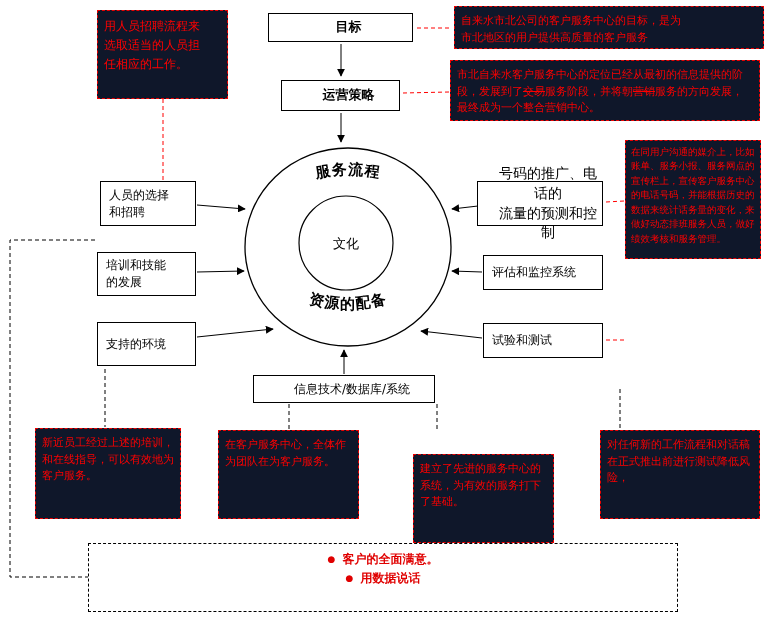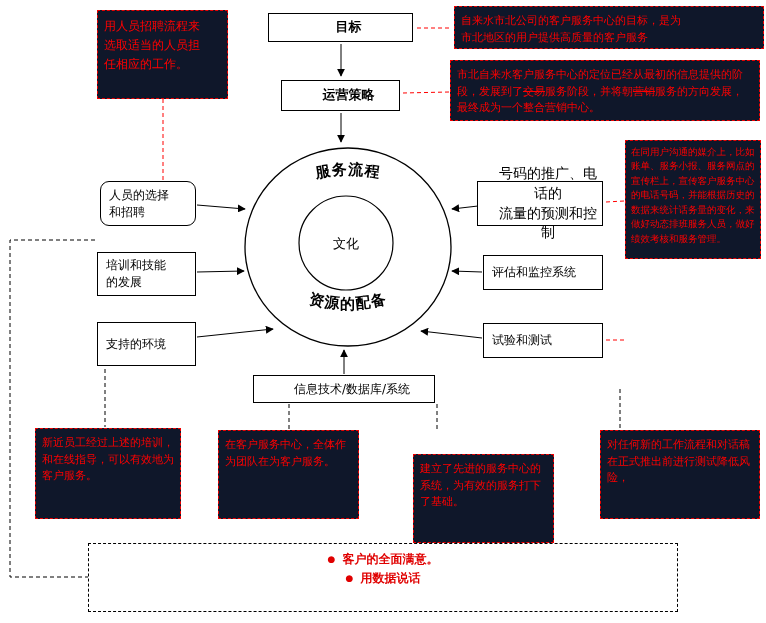--- a/index.html
+++ b/index.html
@@ -83,21 +83,21 @@
     <line class="rdash" x1="163" y1="99" x2="163" y2="180"></line>
     <line class="rdash" x1="417" y1="28" x2="449" y2="28"></line>
     <line class="rdash" x1="403" y1="93" x2="449" y2="92"></line>
     <line class="rdash" x1="606" y1="202" x2="624" y2="201"></line>
     <line class="rdash" x1="606" y1="340" x2="624" y2="340"></line>
   </svg>
 
   <div class="box bold center" style="left:268px;top:13px;width:145px;height:29px;">目标</div>
   <div class="box bold center" style="left:281px;top:80px;width:119px;height:31px;">运营策略</div>
 
-  <div class="box pad" style="left:100px;top:181px;width:96px;height:45px;border-radius:9px;">人员的选择
+  <div class="box pad" style="left:100px;top:181px;width:96px;height:45px;">人员的选择
 和招聘</div>
   <div class="box pad" style="left:97px;top:252px;width:99px;height:44px;">培训和技能
 的发展</div>
   <div class="box pad" style="left:97px;top:322px;width:99px;height:44px;">支持的环境</div>
 
   <div class="box small center" style="left:477px;top:181px;width:126px;height:45px;">号码的推广、电话的
 流量的预测和控制</div>
   <div class="box pad" style="left:483px;top:255px;width:120px;height:35px;">评估和监控系统</div>
   <div class="box pad" style="left:483px;top:323px;width:120px;height:35px;">试验和测试</div>
 

